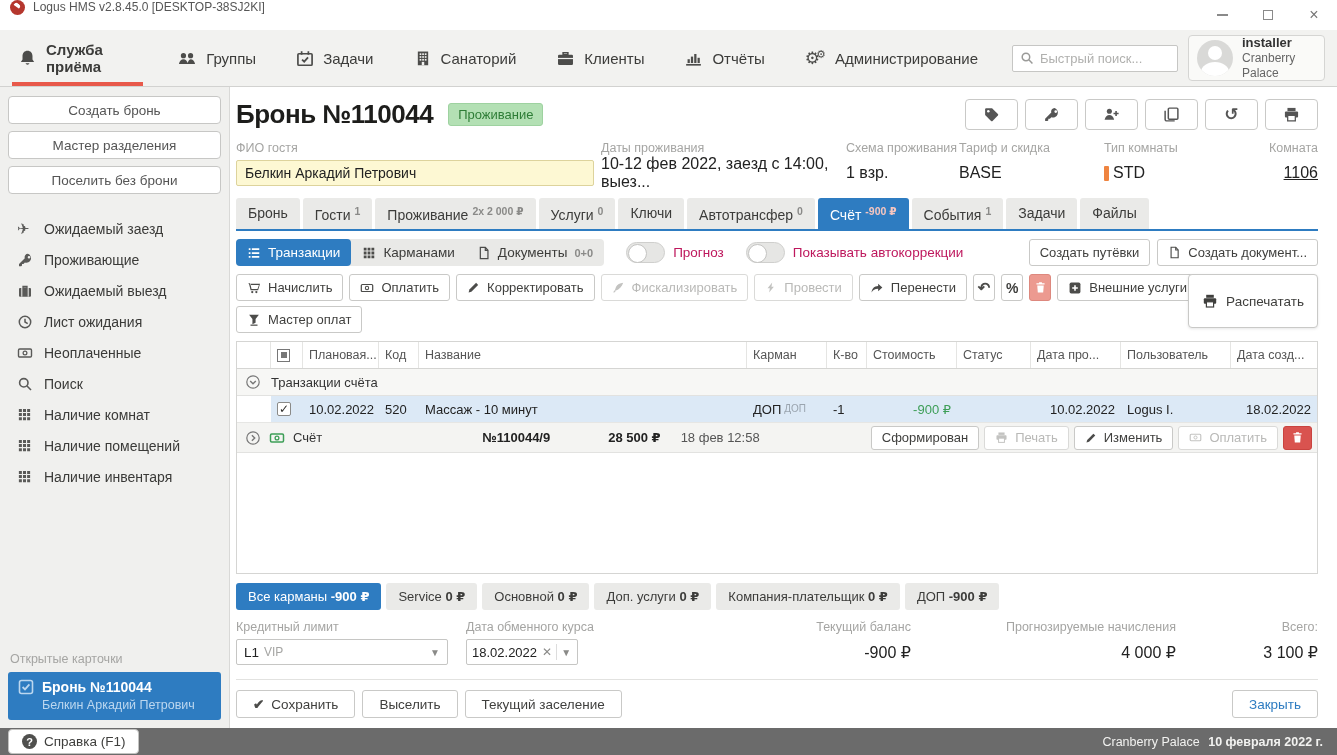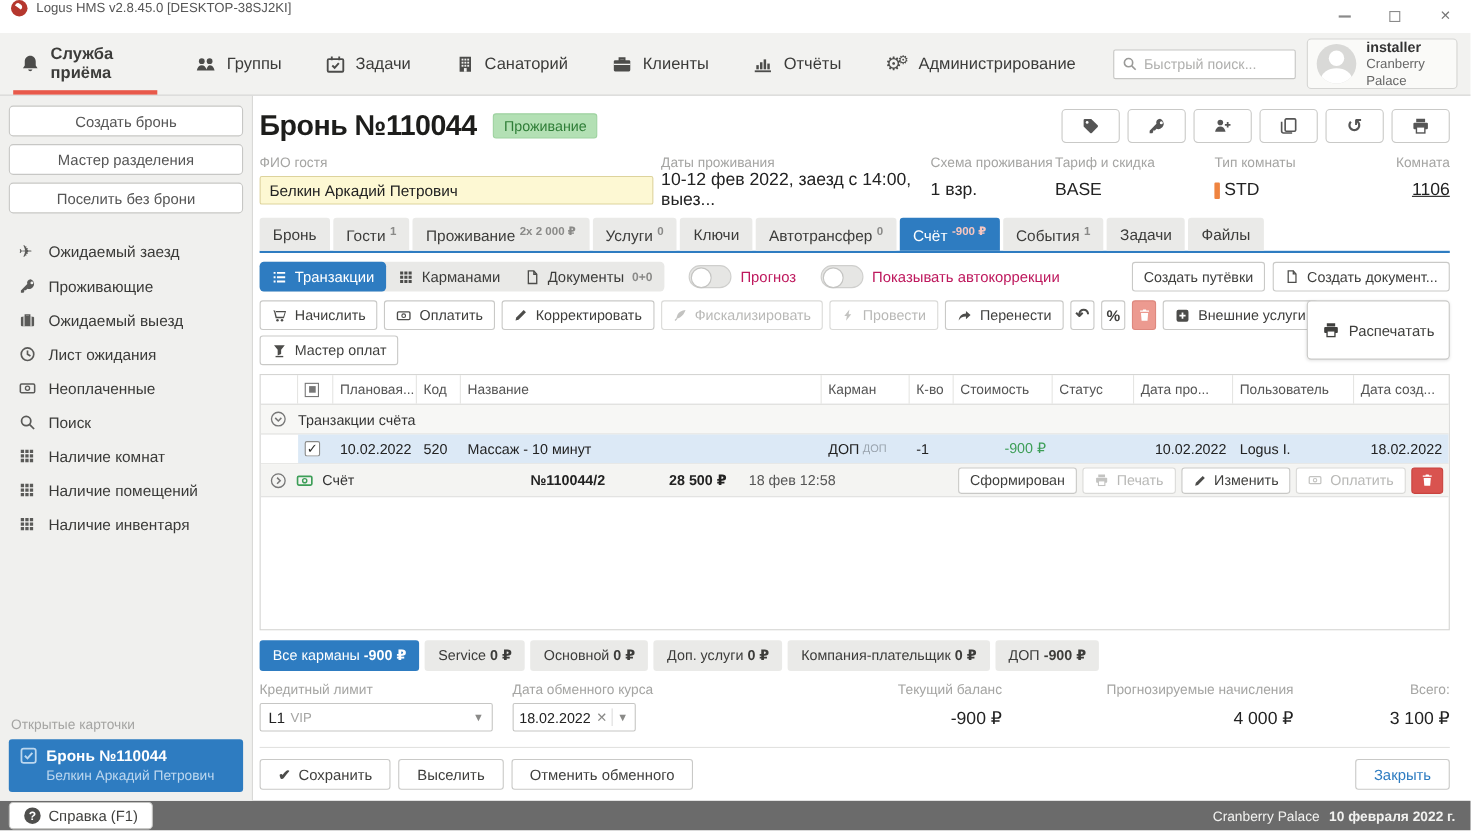--- a/index.html
+++ b/index.html
@@ -700,21 +700,21 @@
               <path d="M6.9 5.2L9.7 8l-2.8 2.8" fill="none" stroke="currentColor" stroke-width="1.4"></path>
             </svg>
         </span>
         <span style="color:#3d9e57;">
           <svg width="16" height="16" viewBox="0 0 16 16">
               <rect x="1.5" y="4" width="13" height="8" rx="1.2" fill="none" stroke="currentColor" stroke-width="1.5"></rect>
               <circle cx="8" cy="8" r="1.9" fill="none" stroke="currentColor" stroke-width="1.3"></circle>
             </svg>
         </span>
         <span class="inv-type">Счёт</span>
-        <span class="inv-number">№110044/2</span>
+        <span class="inv-number">№110044/9</span>
         <span class="inv-amount">28 500 ₽</span>
         <span class="inv-dt">18 фев 12:58</span>
         <div class="inv-actions">
           <button class="btn h24">
               <span>Сформирован</span>
             </button>
           <button class="btn h24 disabled">
             <span class="bicon">
                 <svg width="13" height="13" viewBox="0 0 16 16" fill="currentColor">
                   <path d="M4.2 1.8h7.6v3H4.2z"></path>
@@ -798,21 +798,21 @@
     <div class="footer-divider"></div>
     <div class="footer-actions">
       <button class="btn lg">
         <span class="bicon" style="font-weight:bold;">✔</span>
         <span>Сохранить</span>
       </button>
       <button class="btn lg">
           <span>Выселить</span>
         </button>
       <button class="btn lg">
-          <span>Отменить обменного</span>
+          <span>Текущий заселение</span>
         </button>
       <button class="btn lg btn-close">
           <span>Закрыть</span>
         </button>
     </div>
   </div>
 </div>
 
 <div class="statusbar">
   <button class="help-btn">

